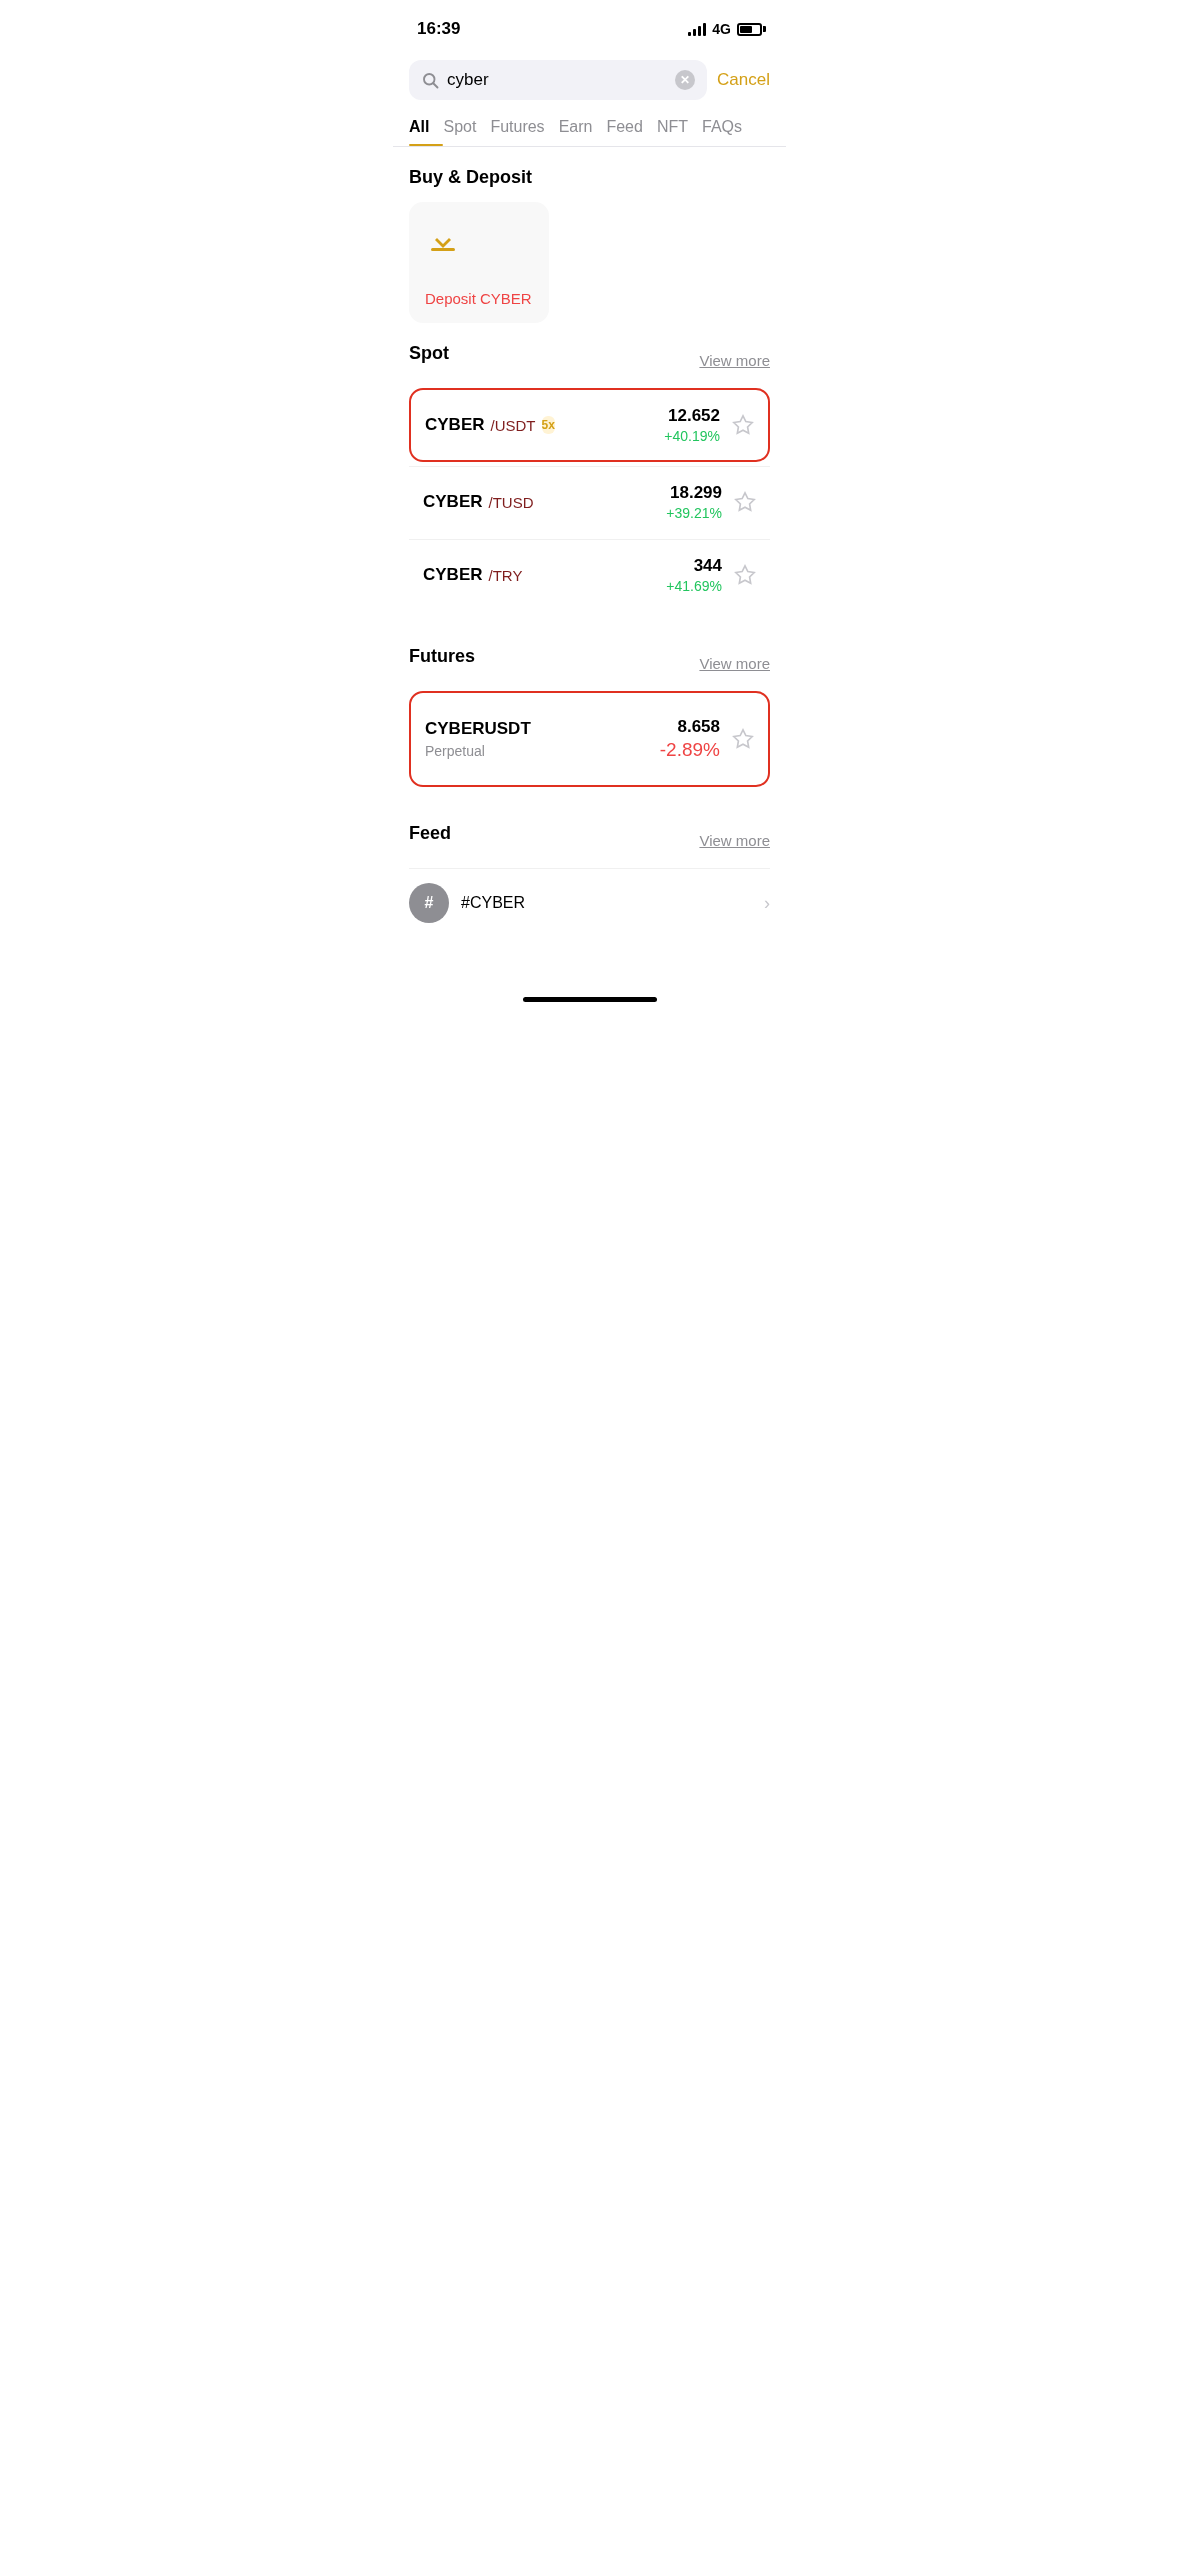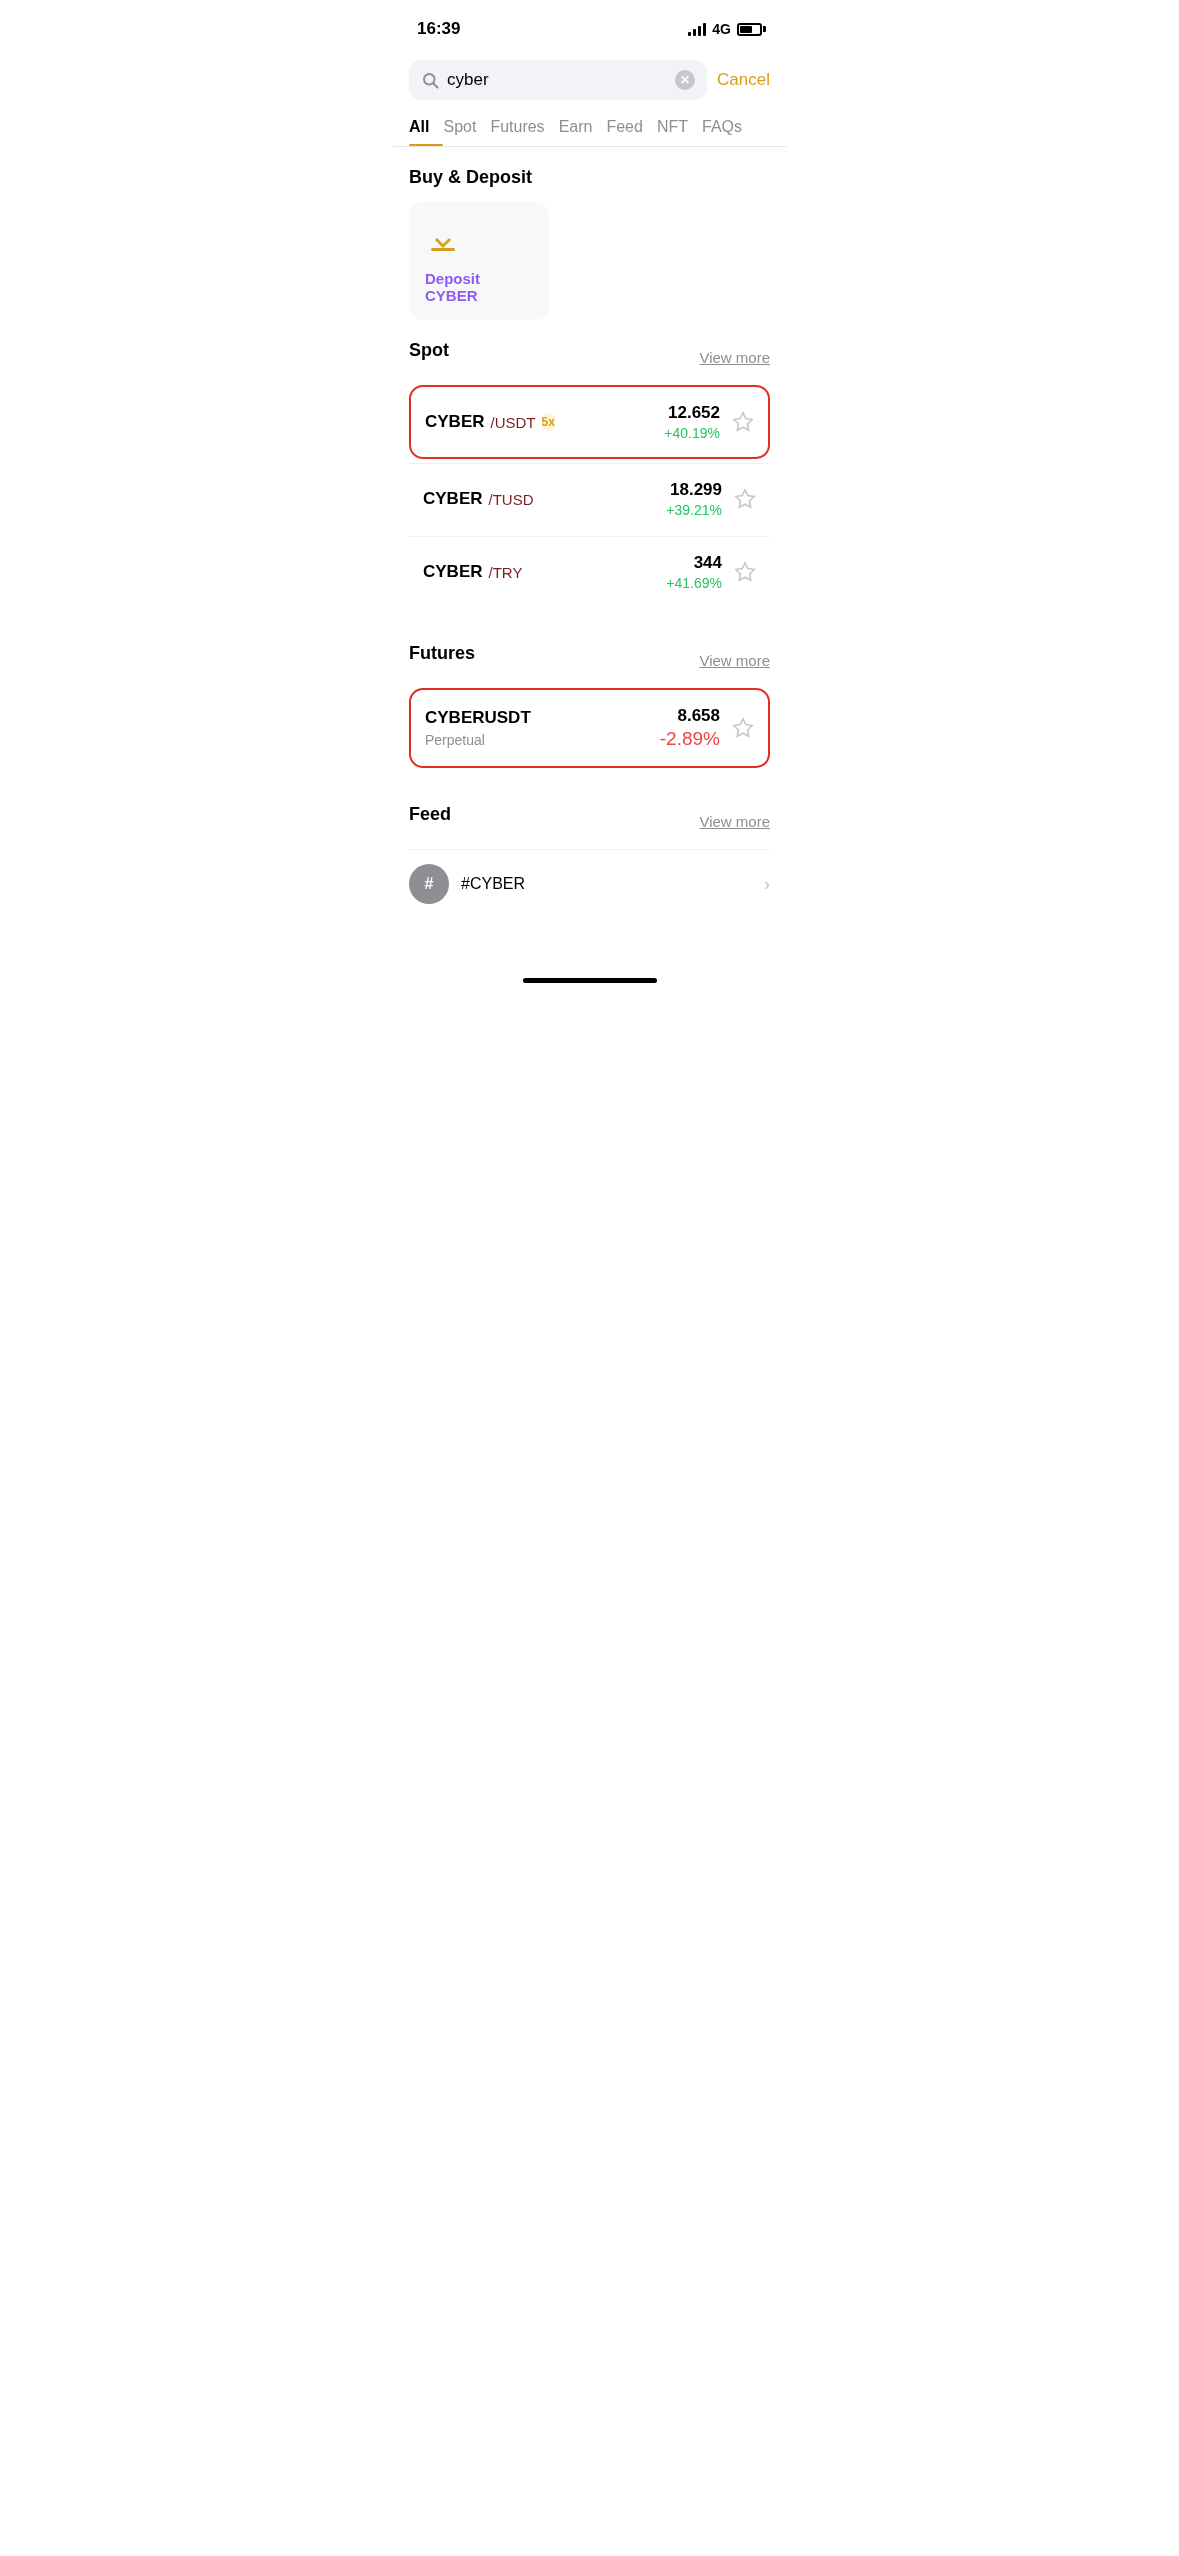--- a/index.html
+++ b/index.html
@@ -187,22 +187,23 @@
     }
     .deposit-icon {
       width: 36px;
       height: 36px;
       display: flex;
       align-items: center;
       justify-content: center;
     }
     .deposit-label {
       font-size: 15px;
-      color: #8b5cf6;
-      font-weight: 700;
+      color: #ef4444;
+      font-weight: 400;
+      margin-top: 20px;
     }
 
     
     .spot-section {
       padding: 20px 16px 0;
     }
     .section-header {
       display: flex;
       justify-content: space-between;
       align-items: center;
@@ -280,21 +281,21 @@
       width: 22px;
       height: 22px;
       color: #c7c7cc;
     }
 
     
     .futures-row {
       display: flex;
       justify-content: space-between;
       align-items: center;
-      padding: 16px 14px;
+      padding: 24px 14px;
     }
     .futures-row.highlighted {
       border: 2.5px solid #e03020;
       border-radius: 14px;
     }
     .futures-pair-info {
       display: flex;
       flex-direction: column;
       gap: 4px;
     }

